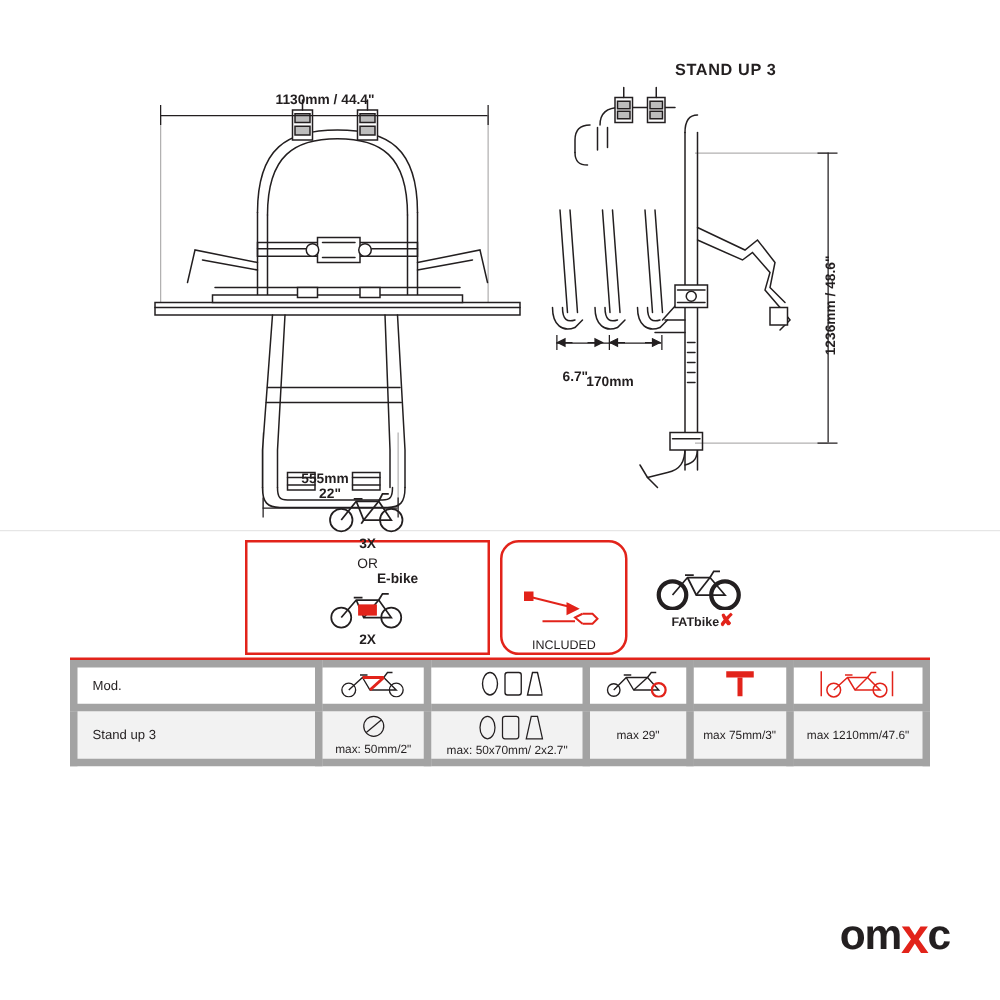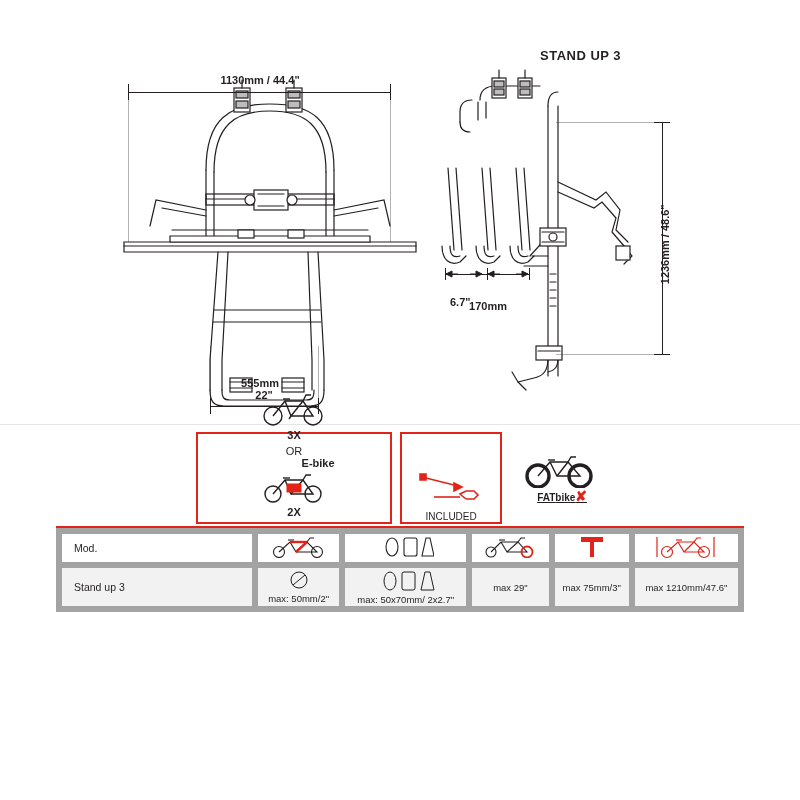--- a/index.html
+++ b/index.html
@@ -37,24 +37,24 @@
   #icon-strip { position:absolute; left:196px; top:432px; width:420px; height:92px; display:flex; align-items:stretch; }
   .icon-box { border:2px solid #e2231a; display:flex; flex-direction:column; align-items:center; justify-content:flex-end; position:relative; }
   .bike-group { width:200px; display:flex; }
   .bike-cell { flex:1; display:flex; flex-direction:column; align-items:center; justify-content:flex-end; padding-bottom:4px; }
   .bike-cell .cap { font-size:11px; margin-top:2px; }
   .bike-cell .top-cap { font-size:11px; font-weight:bold; margin-bottom:1px;margin-left:48px; }
   .or-sep { width:30px; display:flex; align-items:center; justify-content:center; font-size:11px; }
   .weight-box { width:78px; margin-left:8px; }
   .weight-box .w { font-size:12px; font-weight:bold; line-height:1.05; }
   .weight-box .wmax { font-size:8px; }
-  .included-box { width:104px; margin-left:8px; border-color:#e2231a; }
+  .included-box { width:104px; margin-left:8px; border-color:#e2231a;border-radius:15px; }
   .included-box .cap { font-size:10px; margin-top:6px; }
   .fatbike { width:110px; margin-left:6px; display:flex; flex-direction:column; align-items:center; justify-content:center; }
-  .fatbike .cap { font-size:10px; font-weight:bold;text-decoration:underline; }
+  .fatbike .cap { font-size:10px; font-weight:bold; }
   .fatbike .cap .red { color:#e2231a; }
 
   
   #spec-table { position:absolute; left:56px; top:528px; width:688px; border-collapse:collapse; }
   #spec-table td { border:6px solid #a3a3a3; font-size:9.5px; text-align:center; vertical-align:middle; color:#231f20; }
   #spec-table tr.head td { height:34px; background:#ffffff; }
   #spec-table tr.body td { height:44px; background:#f2f2f2; }
   #spec-table td.mod { text-align:left; padding-left:12px; font-size:10.5px; width:196px; }
   #spec-table tr.head td.mod { font-weight:normal; }
   .redline { position:absolute; left:56px; width:688px; height:2px; background:#e2231a; }
@@ -379,14 +379,17 @@
           <span>max: 50x70mm/ 2x2.7"</span>
         </div>
       </td>
       <td>max 29"</td>
       <td>max 75mm/3"</td>
       <td>max 1210mm/47.6"</td>
     </tr>
   </tbody>
     </table>
 
+  <div id="logo">
+    <span>om<span class="x" style="font-size:40px; vertical-align:-3px;">x</span>c</span>
+  </div>
 
 </div>
 
 </body></html>

